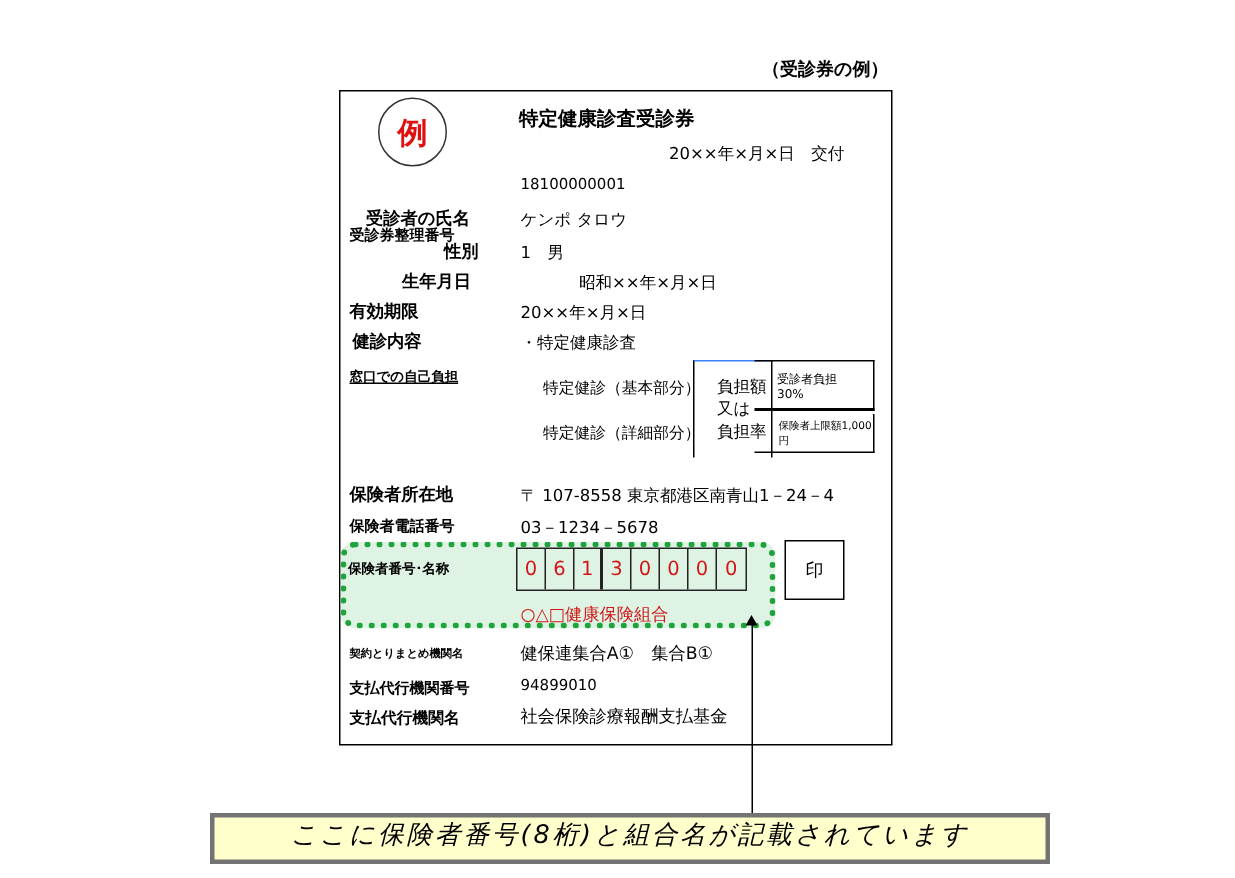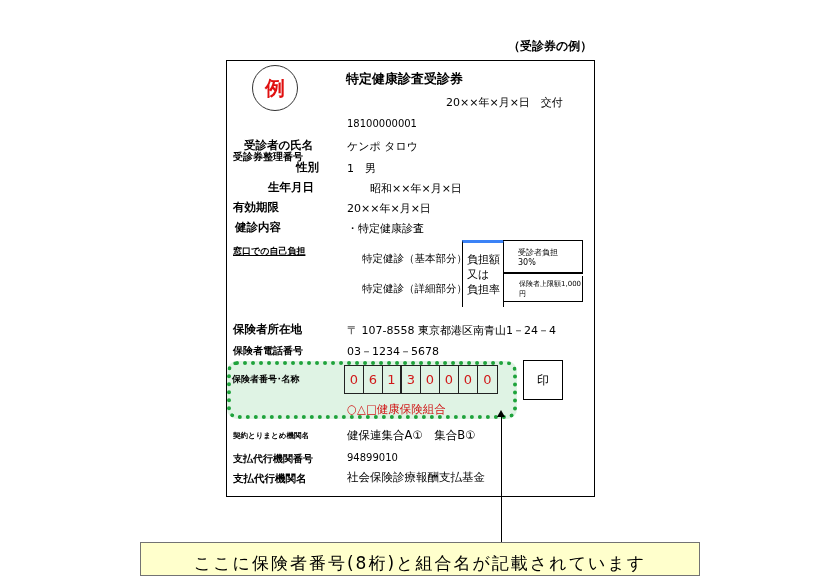--- a/index.html
+++ b/index.html
@@ -27,22 +27,22 @@
   .union-name { left:347px; top:402px; color:#d01818; font-size:11.5px; }
   .bb-col1 { left:462px; top:240px; width:40px; height:64px; border-right:1px solid #000; }
   .bb-text { font-size:11px; line-height:15px; }
   .bb-right-top { left:503px; top:240px; width:80px; height:34px; border-right:1px solid #000; border-bottom:2px solid #000;
                   display:flex; align-items:center; padding-left:15px; box-sizing:border-box; font-size:8px; }
   .bb-right-bot { left:503px; top:276px; width:80px; height:26px; border-right:1px solid #000; border-bottom:1px solid #000;
                   display:flex; align-items:center; padding-left:16px; box-sizing:border-box; font-size:7px; }
   .pointer-line { left:501px; top:415px; width:1px; height:127px; background:#000; }
   .arrow-head { left:497px; top:410px; width:0; height:0; border-left:4px solid transparent; border-right:4px solid transparent;
                 border-bottom:7px solid #000; }
-  .note-box { left:140px; top:542px; width:560px; height:34px; background:#ffffcc; border:1px solid #737373;
-              display:flex; align-items:flex-end; justify-content:center; font-size:17px; letter-spacing:2px; box-sizing:border-box; }
+  .note-box { left:140px; top:542px; width:560px; height:34px; background:#ffffcc; border:3px solid #737373;
+              display:flex; align-items:flex-start; justify-content:center; font-size:17px; letter-spacing:2px; box-sizing:border-box;font-style:italic; }
 </style>
 </head>
 <body>
 
 <div class="abs caption">（受診券の例）</div>
 
 <div class="abs form"></div>
 
 <div class="abs stamp-circle">
   <span>例</span>
@@ -53,33 +53,33 @@
 <div class="abs lbl" style="left:233px;top:118px;font-size:10px;margin-top:32px;">受診券整理番号</div>
 <div class="abs val" style="left:347px;top:118px;font-size:10px;">18100000001</div>
 
 <div class="abs lbl" style="left:233px;top:138px;margin-left:11px;">受診者の氏名</div>
 <div class="abs val" style="left:347px;top:139px;">ケンポ タロウ</div>
 
 <div class="abs lbl" style="left:296px;top:160px;">性別</div>
 <div class="abs val" style="left:347px;top:161px;">1　男</div>
 
 <div class="abs lbl" style="left:268px;top:180px;">生年月日</div>
-<div class="abs val" style="left:329px;top:181px;padding-left:41px;">昭和××年×月×日</div>
+<div class="abs val" style="left:345px;top:181px;padding-left:41px;">昭和××年×月×日</div>
 
 <div class="abs lbl" style="left:233px;top:200px;">有効期限</div>
 <div class="abs val" style="left:347px;top:201px;">20××年×月×日</div>
 
 <div class="abs lbl" style="left:235px;top:220px;">健診内容</div>
 <div class="abs val" style="left:347px;top:221px;">・特定健康診査</div>
 
 <div class="abs lbl-sm" style="left:233px;top:245px;text-decoration:underline;">窓口での自己負担</div>
 <div class="abs val" style="left:362px;top:252px;font-size:10.5px;">特定健診（基本部分）</div>
 <div class="abs val" style="left:362px;top:282px;font-size:10.5px;">特定健診（詳細部分）</div>
 
-<div class="abs bb-col1" style="border-left:1px solid #000;border-top:3px solid #3b82f6;">
+<div class="abs bb-col1" style="border-left:1px solid #000;border-top:1px solid #3b82f6;padding-left:11px;">
   <div class="bb-text" style="padding:9px 0 0 4px;">
     <div>負担額</div>
     <div>又は</div>
     <div>負担率</div>
   </div>
 </div>
 <div class="abs bb-right-top" style="border-top:1px solid #000;">
   <span>受診者負担　30%</span>
 </div>
 <div class="abs bb-right-bot">

